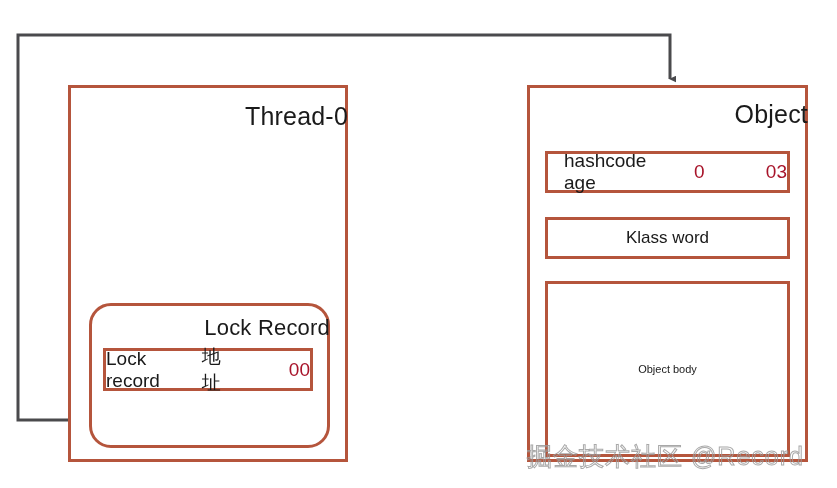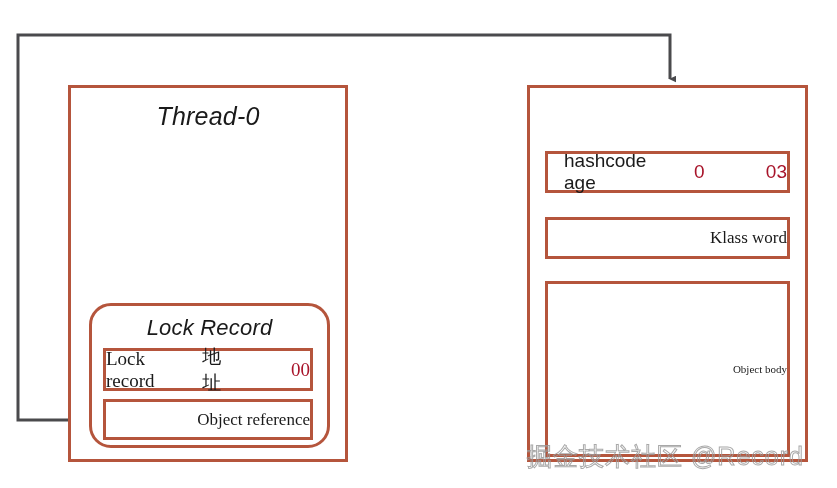--- a/index.html
+++ b/index.html
@@ -25,25 +25,24 @@
   .panel {
     position: absolute;
     box-sizing: border-box;
     border: 3px solid #b5553c;
     background: #ffffff;
   }
   .panel-title {
     position: absolute;
     left: 0;
     width: 100%;
-    text-align: center;
+    text-align: right;
     font-size: 25px;
     color: #1a1a1a;
     letter-spacing: 0.2px;
-    font-style: italic;
   }
   #thread-panel {
     left: 68px; top: 85px;
     width: 280px; height: 377px;
   }
   #thread-title { top: 17px; }
   #object-panel {
     left: 527px; top: 85px;
     width: 281px; height: 377px;
   }
@@ -60,21 +59,21 @@
   .field-box {
     position: absolute;
     box-sizing: border-box;
     border: 3px solid #b5553c;
     background: #ffffff;
     display: flex;
     align-items: center;
     color: #1a1a1a;
     gap: 28px;
   }
-  .field-box.center { justify-content: flex-end; font-family: Liberation Serif, serif; }
+  .field-box.center { justify-content: center; }
   .field-box.left { justify-content: flex-start; padding-left: 16px; }
   #lock-record-addr {
     left: 103px; top: 348px;
     width: 210px; height: 43px;
     font-size: 19px;
   }
   #object-reference {
     left: 103px; top: 399px;
     width: 210px; height: 41px;
     font-size: 17px;
@@ -126,25 +125,23 @@
   <div class="panel" id="thread-panel"></div>
   <div class="panel-title" id="thread-title" style="left:68px; top:102px; width:280px;">Thread-0</div>
 
   <div class="panel" id="lock-record-panel"></div>
   <div class="panel-title" id="lock-record-title" style="left:89px; top:315px; width:241px; font-size:22px;">Lock Record</div>
 
   <div class="field-box center" id="lock-record-addr">
     <span class="blk">Lock record </span><span class="blk">地址</span>&nbsp;<span class="red">00</span>
   </div>
 
-  <div class="field-box center" id="object-reference">
-    <span>Object reference</span>
-  </div>
 
   <div class="panel" id="object-panel"></div>
+  <div class="panel-title" id="object-title" style="left:527px; top:100px; width:281px;">Object</div>
 
   <div class="field-box left" id="mark-word">
     <span class="blk">hashcode age </span><span class="red">0</span>&nbsp;<span class="red">03</span>
   </div>
 
   <div class="field-box center" id="klass-word">
     <span>Klass word</span>
   </div>
 
   <div class="field-box center" id="object-body">

